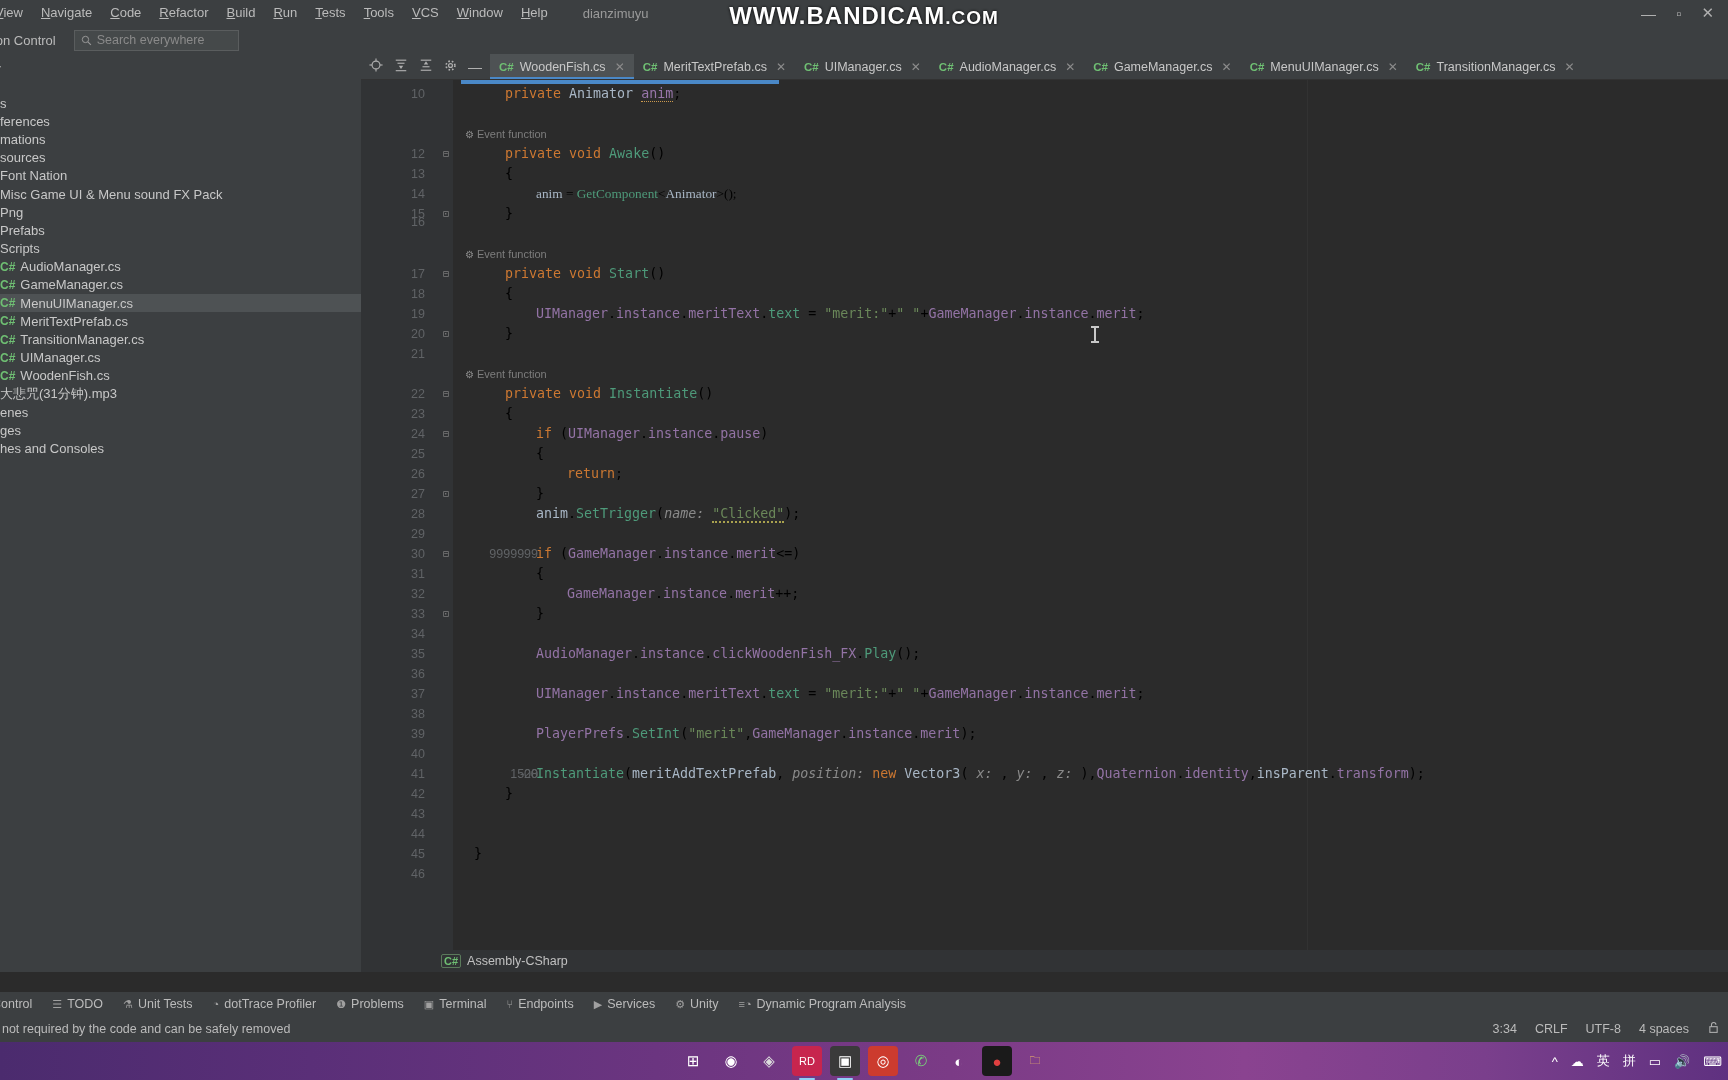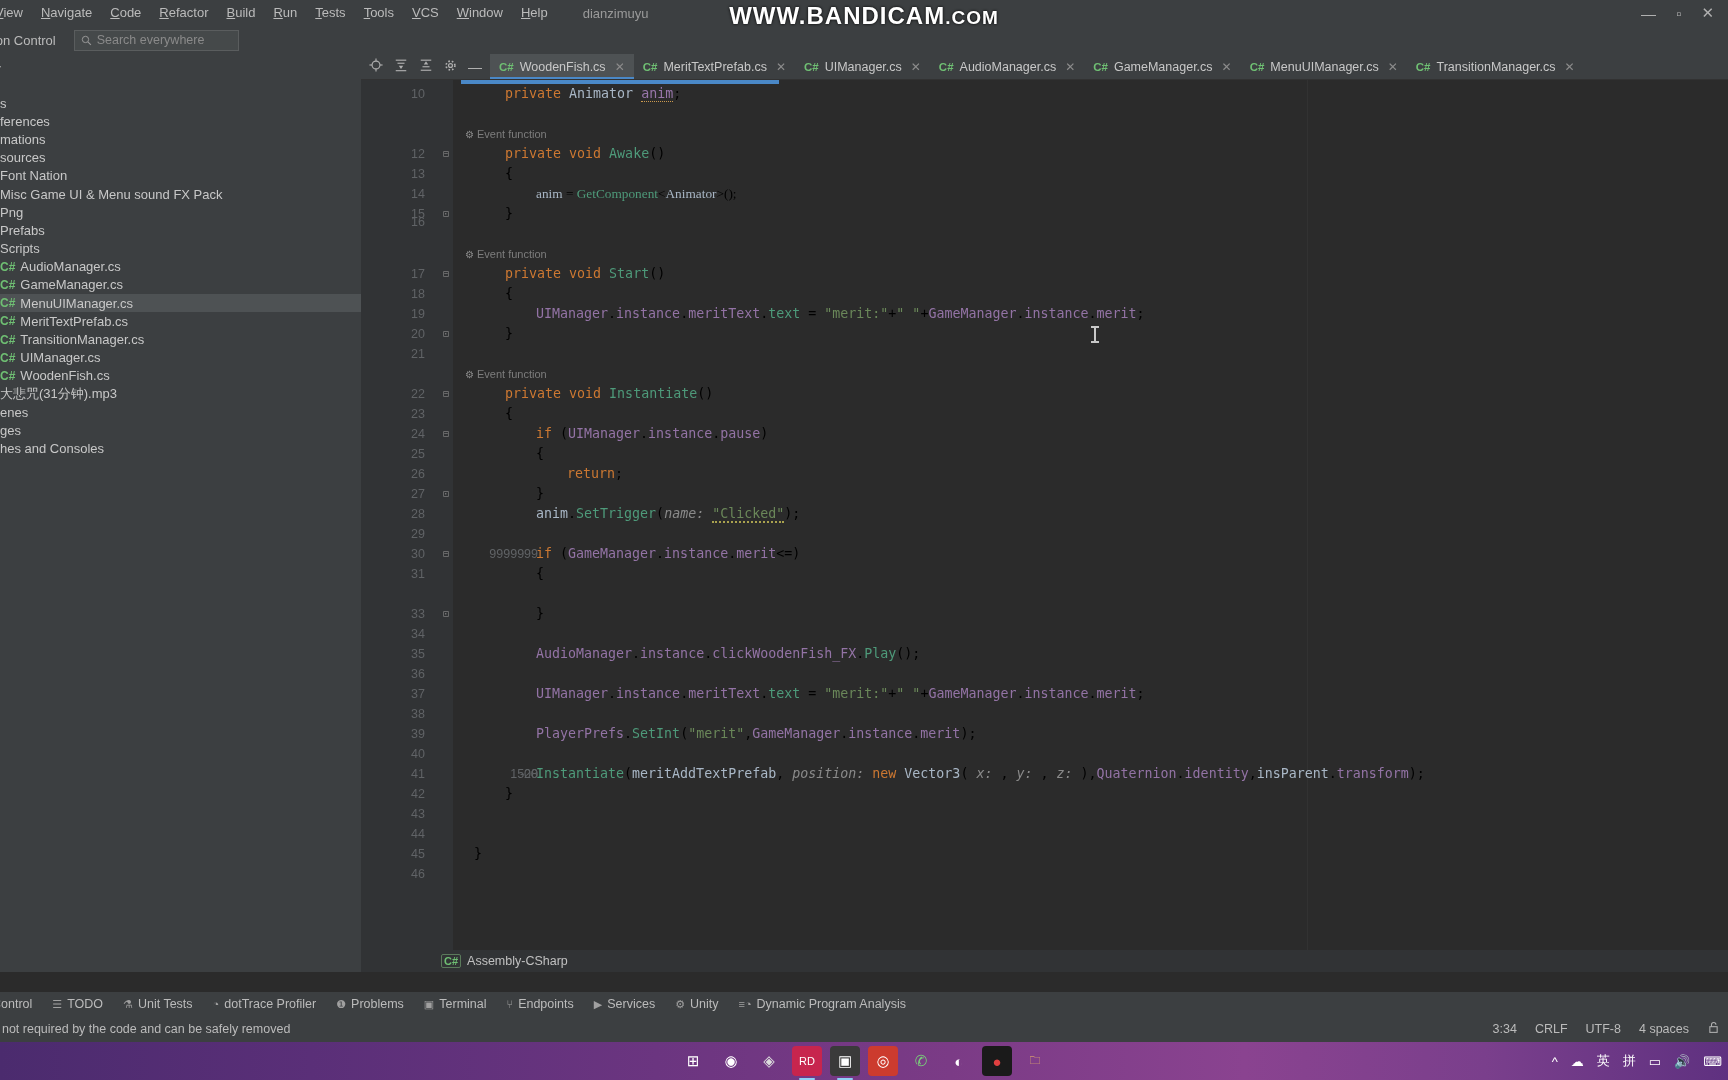--- a/index.html
+++ b/index.html
@@ -517,20 +517,21 @@
         <div class="ln" style="top: 304px;"><span class="num">22</span><span class="foldmark" style="top: 0px;">⊟</span><span class="txt" style="padding-left: 31px;"><span class="kw">private</span> <span class="kw">void</span> <span class="green">Instantiate</span>()</span></div>
         <div class="ln" style="top: 324px;"><span class="num">23</span><span class="txt" style="padding-left: 31px;">{</span></div>
         <div class="ln" style="top: 344px;"><span class="num">24</span><span class="foldmark" style="top: 0px;">⊟</span><span class="txt" style="padding-left: 62px;"><span class="kw">if</span> (<span class="prop">UIManager</span>.<span class="prop">instance</span>.<span class="prop">pause</span>)</span></div>
         <div class="ln" style="top: 364px;"><span class="num">25</span><span class="txt" style="padding-left: 62px;">{</span></div>
         <div class="ln" style="top: 384px;"><span class="num">26</span><span class="txt" style="padding-left: 93px;"><span class="kw">return</span>;</span></div>
         <div class="ln" style="top: 404px;"><span class="num">27</span><span class="foldmark" style="top: 0px;">⊡</span><span class="txt" style="padding-left: 62px;">}</span></div>
         <div class="ln" style="top: 424px;"><span class="num">28</span><span class="txt" style="padding-left: 62px;"><span class="pl">anim</span>.<span class="green">SetTrigger</span>(<span class="param">name:</span> <span class="str warnsq">"Clicked"</span>);</span></div>
         <div class="ln" style="top: 444px;"><span class="num">29</span><span class="txt" style="padding-left: 0px;"></span></div>
         <div class="ln" style="top: 464px;"><span class="num">30</span><span class="foldmark" style="top: 0px;">⊟</span><span class="txt" style="padding-left: 62px;"><span class="kw">if</span> (<span class="prop">GameManager</span>.<span class="prop">instance</span>.<span class="prop">merit</span>&lt;=<span class="num">9999999</span>)</span></div>
         <div class="ln" style="top: 484px;"><span class="num">31</span><span class="txt" style="padding-left: 62px;">{</span></div>
+        <div class="ln" style="top: 504px;"><span class="num">32</span><span class="txt" style="padding-left: 93px;"><span class="prop">GameManager</span>.<span class="prop">instance</span>.<span class="prop">merit</span>++;</span></div>
         <div class="ln" style="top: 524px;"><span class="num">33</span><span class="foldmark" style="top: 0px;">⊡</span><span class="txt" style="padding-left: 62px;">}</span></div>
         <div class="ln" style="top: 544px;"><span class="num">34</span><span class="txt" style="padding-left: 0px;"></span></div>
         <div class="ln" style="top: 564px;"><span class="num">35</span><span class="txt" style="padding-left: 62px;"><span class="prop">AudioManager</span>.<span class="prop">instance</span>.<span class="prop">clickWoodenFish_FX</span>.<span class="green">Play</span>();</span></div>
         <div class="ln" style="top: 584px;"><span class="num">36</span><span class="txt" style="padding-left: 0px;"></span></div>
         <div class="ln" style="top: 604px;"><span class="num">37</span><span class="txt" style="padding-left: 62px;"><span class="prop">UIManager</span>.<span class="prop">instance</span>.<span class="prop">meritText</span>.<span class="green">text</span> = <span class="str">"merit:"</span>+<span class="str">" "</span>+<span class="prop">GameManager</span>.<span class="prop">instance</span>.<span class="prop">merit</span>;</span></div>
         <div class="ln" style="top: 624px;"><span class="num">38</span><span class="txt" style="padding-left: 0px;"></span></div>
         <div class="ln" style="top: 644px;"><span class="num">39</span><span class="txt" style="padding-left: 62px;"><span class="prop">PlayerPrefs</span>.<span class="green">SetInt</span>(<span class="str">"merit"</span>,<span class="prop">GameManager</span>.<span class="prop">instance</span>.<span class="prop">merit</span>);</span></div>
         <div class="ln" style="top: 664px;"><span class="num">40</span><span class="txt" style="padding-left: 0px;"></span></div>
         <div class="ln" style="top: 684px;"><span class="num">41</span><span class="txt" style="padding-left: 62px;"><span class="green">Instantiate</span>(<span class="pl">meritAddTextPrefab</span>, <span class="param">position:</span> <span class="kw">new</span> <span class="typ">Vector3</span>( <span class="param">x:</span> <span class="num">1500</span>, <span class="param">y:</span> <span class="num">-28</span>, <span class="param">z:</span> <span class="num">0</span>),<span class="prop">Quaternion</span>.<span class="prop">identity</span>,<span class="pl">insParent</span>.<span class="prop">transform</span>);</span></div>
         <div class="ln" style="top: 704px;"><span class="num">42</span><span class="txt" style="padding-left: 31px;">}</span></div>

